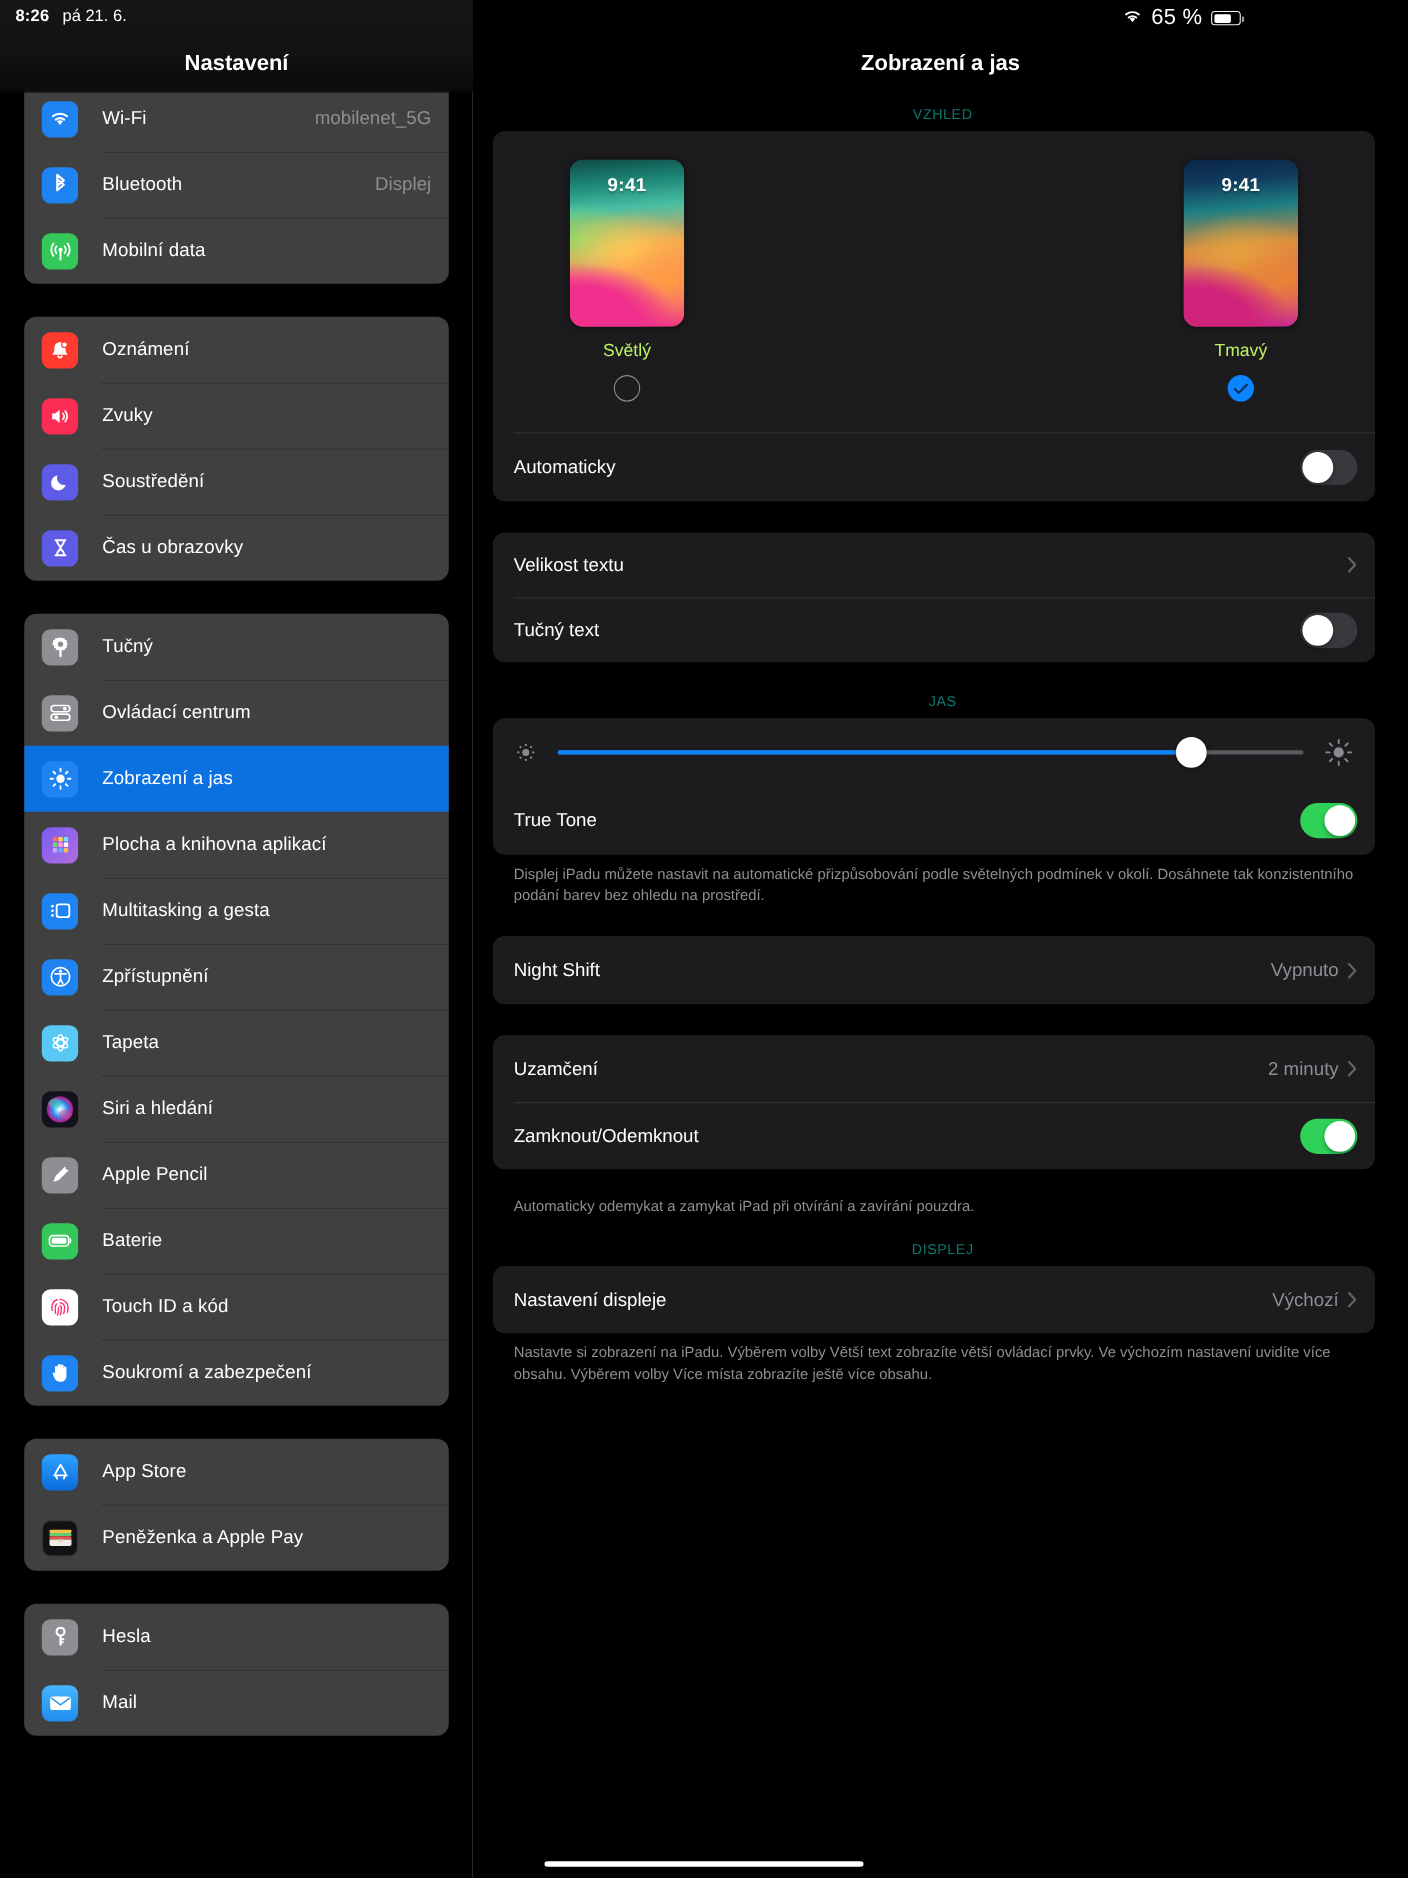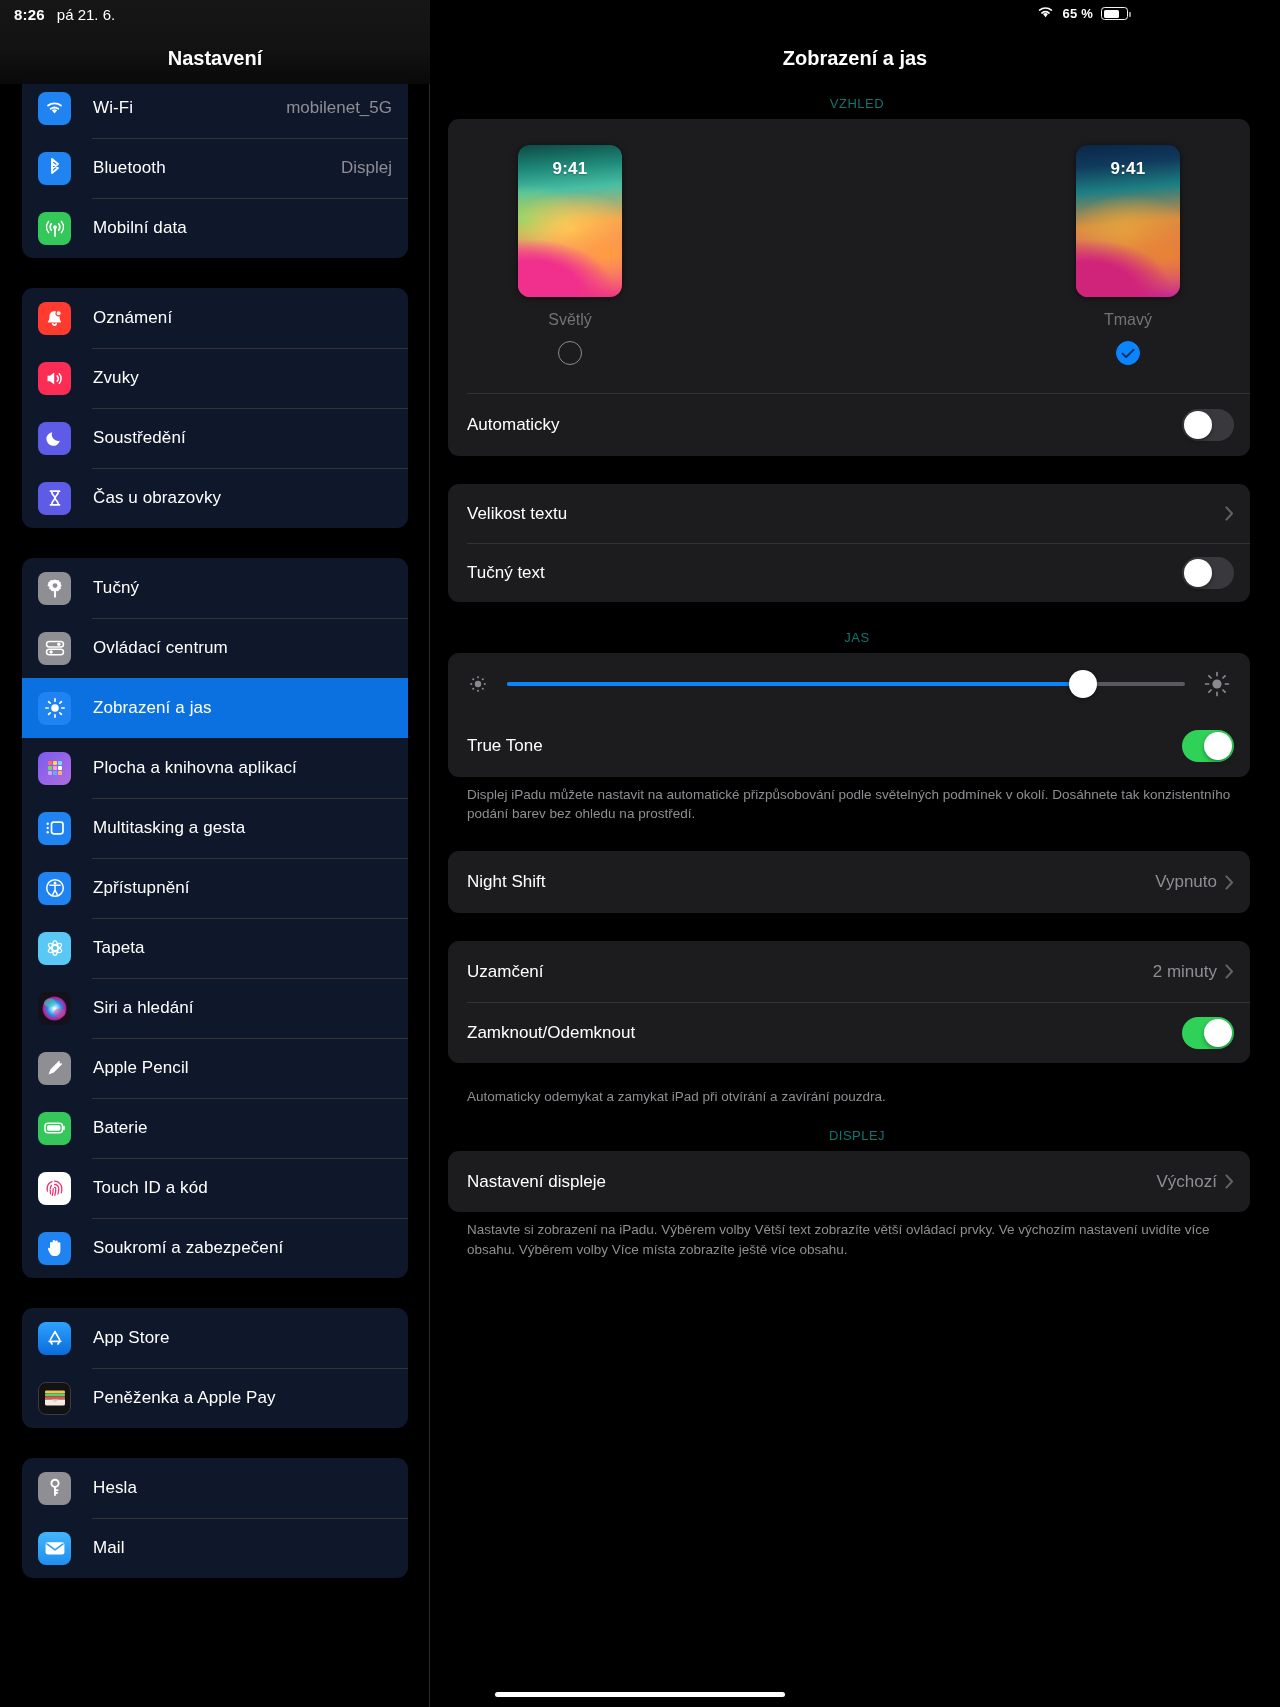--- a/index.html
+++ b/index.html
@@ -15,21 +15,21 @@
   
   .statusbar {
     position:absolute; top:0; left:0; width:1144px; height:30px;
     display:flex; align-items:center; z-index:40;
     color:#fff; font-size:15px; pointer-events:none;
   }
   .sb-left { position:absolute; left:14px; top:6px; display:flex; gap:12px; align-items:baseline; }
   .sb-time { font-weight:600; letter-spacing:.2px; }
   .sb-date { font-weight:400; }
   .sb-right { position:absolute; right:16px; top:5px; display:flex; gap:8px; align-items:center; }
-  .sb-batt-pct { font-size:13px; letter-spacing:.2px;font-weight:bold; }
+  .sb-batt-pct { font-size:20px; letter-spacing:.2px; }
   .batt {
     width:27px; height:13px; border:1.4px solid rgba(255,255,255,.95);
     border-radius:3.5px; position:relative; display:flex; align-items:center;
   }
   .batt:after {
     content:""; position:absolute; right:-3.6px; top:4px;
     width:2px; height:5px; background:rgba(255,255,255,.6); border-radius:0 1px 1px 0;
   }
   .batt-fill { height:8px; background:#fff; border-radius:1.6px; margin-left:1.6px; }
 
@@ -40,21 +40,21 @@
   }
   .sb-header {
     height:84px; display:flex; align-items:flex-end; justify-content:center;
     padding-bottom:14px; position:absolute; top:0; left:0; right:0; z-index:20;
     background:linear-gradient(to bottom,#161616 0%,#121212 60%,rgba(10,10,10,.85) 100%);
     backdrop-filter:blur(14px);
   }
   .sb-title { font-size:20px; font-weight:600; color:#fff; }
   .sb-scroll { position:absolute; top:0; left:0; right:0; bottom:0; padding-top:78px; }
   .grp {
-    background:#0f172a; border-radius:11px; margin:0 22px 30px 22px; overflow:hidden;
+    background:#404040; border-radius:11px; margin:0 22px 30px 22px; overflow:hidden;
   }
   .grp.first { border-radius:0 0 11px 11px; margin-top:0; }
   .row {
     display:flex; align-items:center; height:60px; padding:0 14px 0 16px;
     position:relative; cursor:default;
   }
   .row + .row:before {
     content:""; position:absolute; left:70px; right:0; top:0; height:1px;
     background:#333336;
   }
@@ -134,21 +134,21 @@
       linear-gradient(175deg, #0a2647 0%, #103a5c 14%, #1d7f83 30%, #d98a3f 52%, #e0566f 76%, #c4219b 100%);
   }
   .thumb-time {
     position:absolute; top:14px; left:0; right:0; text-align:center;
     color:#fff; font-size:17px; font-weight:600; letter-spacing:.3px;
     text-shadow:0 1px 2px rgba(0,0,0,.25);
   }
   .thumb-bar { position:absolute; left:14px; border-radius:5px; height:17px; }
   .thumb-bar.b1 { top:53px; width:63px; }
   .thumb-bar.b2 { top:74px; width:60px; }
-  .appear-name { font-size:16px; color:#737373; margin-top:14px; }
+  .appear-name { font-size:16px; color:#bef264; margin-top:14px; }
   .radio {
     margin-top:12px; width:24px; height:24px; border-radius:50%;
     border:1.6px solid #8a8a8e; display:flex; align-items:center; justify-content:center;
   }
   .radio.checked { background:#0a84ff; border-color:#0a84ff; }
   .radio svg { display:block; }
   .appear-div { height:1px; background:#333336; margin:12px 0 0 19px; }
 
   
   .slider-row { display:flex; align-items:center; min-height:62px; padding:0 19px 0 19px; }

